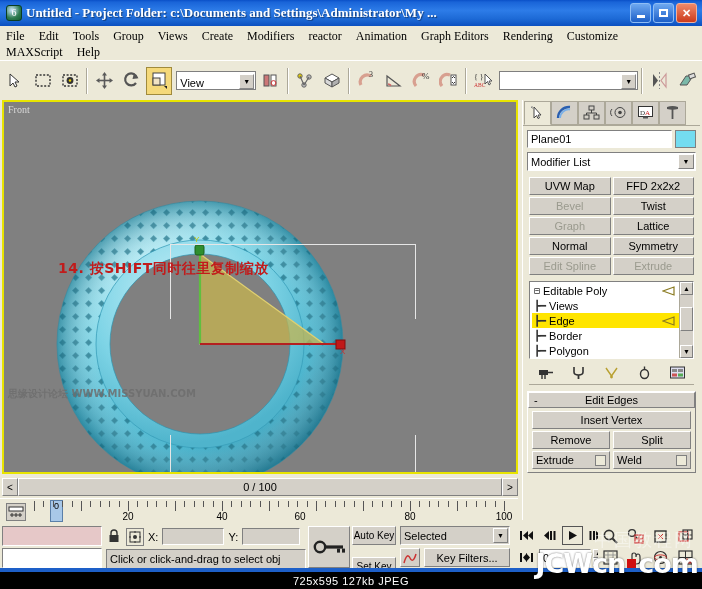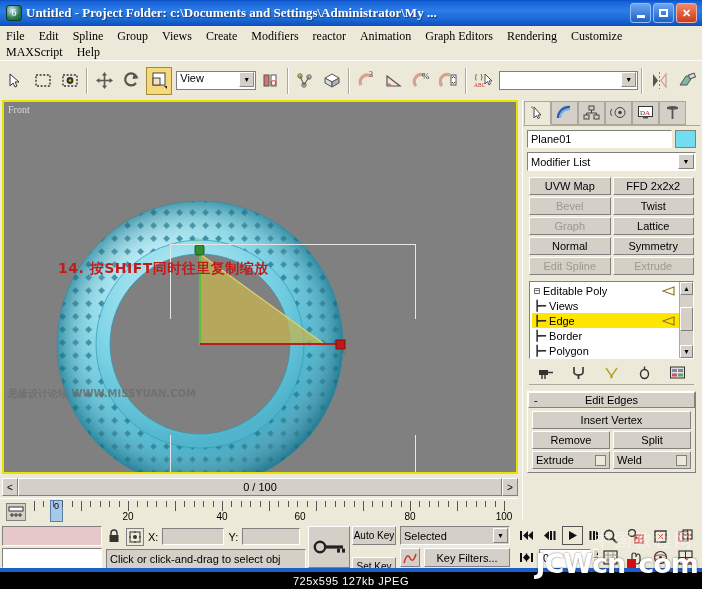--- a/index.html
+++ b/index.html
@@ -58,21 +58,21 @@
     display: flex; align-items: center; gap: 1px; padding: 0 2px;
   }
   .tbtn {
     width: 28px; height: 28px; background: #ece9d8; border: 1px solid transparent;
     display: flex; align-items: center; justify-content: center; position: relative;
   }
   .tbtn.active { background: #f5d97a; border: 1px solid #a08a3c; }
   .tsep { width: 2px; height: 26px; border-left: 1px solid #aca899; border-right: 1px solid #fff; margin: 0 2px; }
   .tdrop {
     height: 19px; background: #fff; border: 1px solid #7f7f7f;
-    display: flex; align-items: flex-start; font-size: 11px; padding-left: 3px;
+    display: flex; align-items: flex-end; font-size: 11px; padding-left: 3px;
     font-family: "Liberation Sans", sans-serif;
   }
   .tdrop .arrow {
     margin-left: auto; width: 15px; height: 15px; background: #d4d0c8;
     border: 1px solid #888; border-top-color:#fff; border-left-color:#fff;
     display: flex; align-items: center; justify-content: center; font-size: 7px; margin-right:1px;
   }
 
   
   .viewport-wrap {
@@ -290,21 +290,21 @@
           <div class="gbox"></div>
         </div>
       <div class="winbtn close">✕</div>
     </div>
   </div>
 
   <div class="menubar">
     <div class="menurow" id="menurow1">
         <div class="menuitem">File</div>
         <div class="menuitem">Edit</div>
-        <div class="menuitem">Spline</div>
+        <div class="menuitem">Tools</div>
         <div class="menuitem">Group</div>
         <div class="menuitem">Views</div>
         <div class="menuitem">Create</div>
         <div class="menuitem">Modifiers</div>
         <div class="menuitem">reactor</div>
         <div class="menuitem">Animation</div>
         <div class="menuitem">Graph Editors</div>
         <div class="menuitem">Rendering</div>
         <div class="menuitem">Customize</div>
       </div>

